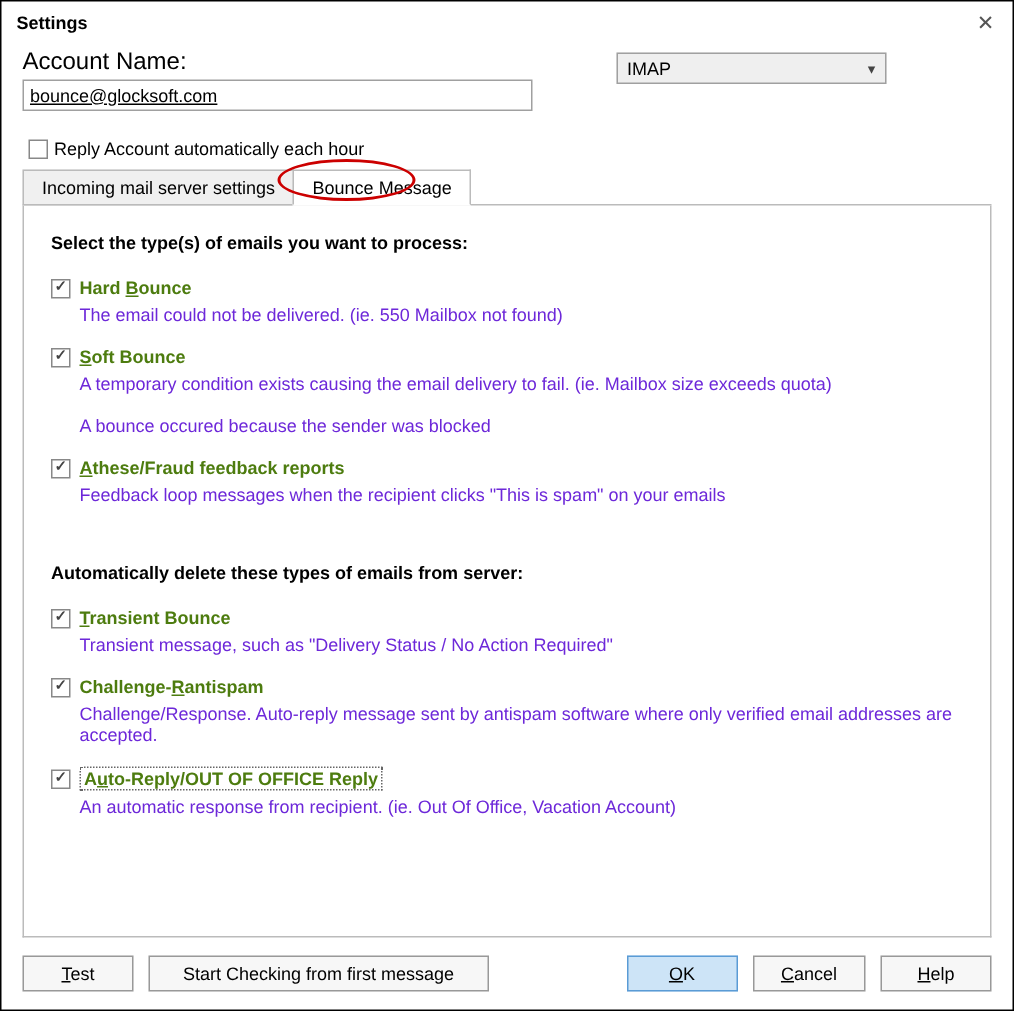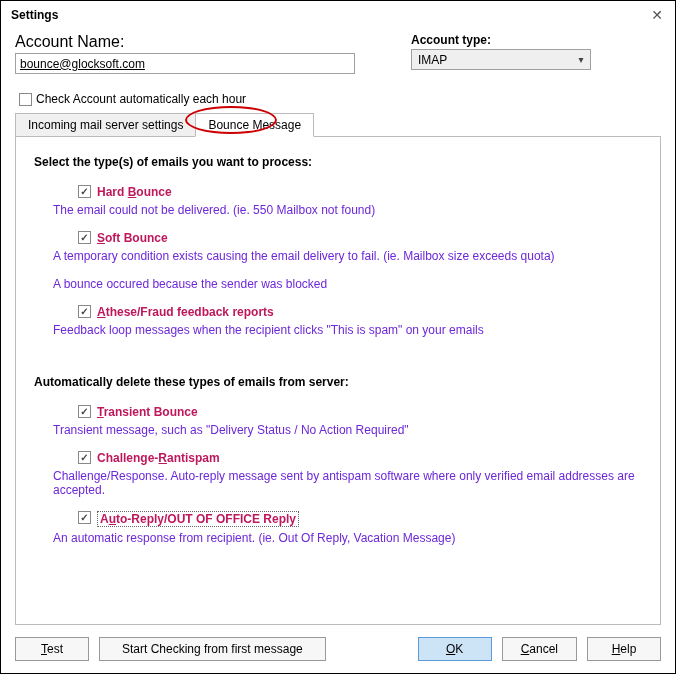--- a/index.html
+++ b/index.html
@@ -93,21 +93,21 @@
       left: 170px; top: -6px;
       pointer-events: none;
     }
     .tab-body {
       border: 1px solid #bbb; border-top: none;
       padding: 18px 18px 14px 18px;
       min-height: 488px;
     }
     .section-title { font-weight: bold; margin-bottom: 16px; }
     .opt { margin-bottom: 14px; }
-    .opt-head { display: flex; align-items: flex-start; gap: 6px; font-weight: bold; color: #be185d; margin-left: 44px; }
+    .opt-head { display: flex; align-items: center; gap: 6px; font-weight: bold; color: #4d7c0f; }
     .opt-head .chk.checked::after { color: #444; }
     .opt-desc { margin-left: 19px; margin-top: 4px; color: #6d28d9; font-size: 12px; }
     .u { text-decoration: underline; }
     .focus-box {
       border: 1px dotted #666;
       padding: 0 2px;
       display: inline-block;
     }
     .section-gap { height: 24px; }
     .footer-btns {
@@ -142,33 +142,32 @@
 
 <div class="content">
   <div class="row-top">
     <div class="col-name">
       <div class="label">Account Name:</div>
       <div class="field-under">
         <input class="text-input" type="text" value="bounce@glocksoft.com" style="">
       </div>
     </div>
     <div class="col-type">
-      <div class="label">Account type:</div>
       <div class="field-under">
         <div class="select-wrap">
           <span class="select-val">IMAP</span>
           <span class="select-arrow">▾</span>
         </div>
       </div>
     </div>
   </div>
 
   <div class="auto-check-row">
     <span class="chk"></span>
-    <span>Check Account automatically each hour</span>
+    <span>Reply Account automatically each hour</span>
   </div>
 
   <div class="tabs">
     <div class="tab">Incoming mail server settings</div>
     <div class="tab active">Bounce Message</div>
     <div class="ellipse-marker"></div>
   </div>
 
   <div class="tab-body">
     <div class="section-title">Select the type(s) of emails you want to process:</div>
@@ -219,21 +218,21 @@
         <span><span>Challenge-</span><span class="u">R</span><span>antispam</span></span>
       </div>
       <div class="opt-desc">Challenge/Response. Auto-reply message sent by antispam software where only verified email addresses are accepted.</div>
     </div>
 
     <div class="opt">
       <div class="opt-head">
         <span class="chk checked"></span>
         <span class="focus-box"><span>A</span><span class="u">u</span><span>to-Reply/OUT OF OFFICE Reply</span></span>
       </div>
-      <div class="opt-desc">An automatic response from recipient. (ie. Out Of Reply, Vacation Message)</div>
+      <div class="opt-desc">An automatic response from recipient. (ie. Out Of Office, Vacation Account)</div>
     </div>
 
   </div>
 </div>
 
 <div class="footer-btns">
   <button class="btn"><span class="u">T</span><span>est</span></button>
   <button class="btn long">Start Checking from first message</button>
   <span class="spacer"></span>
   <button class="btn primary"><span class="u">O</span><span>K</span></button>

